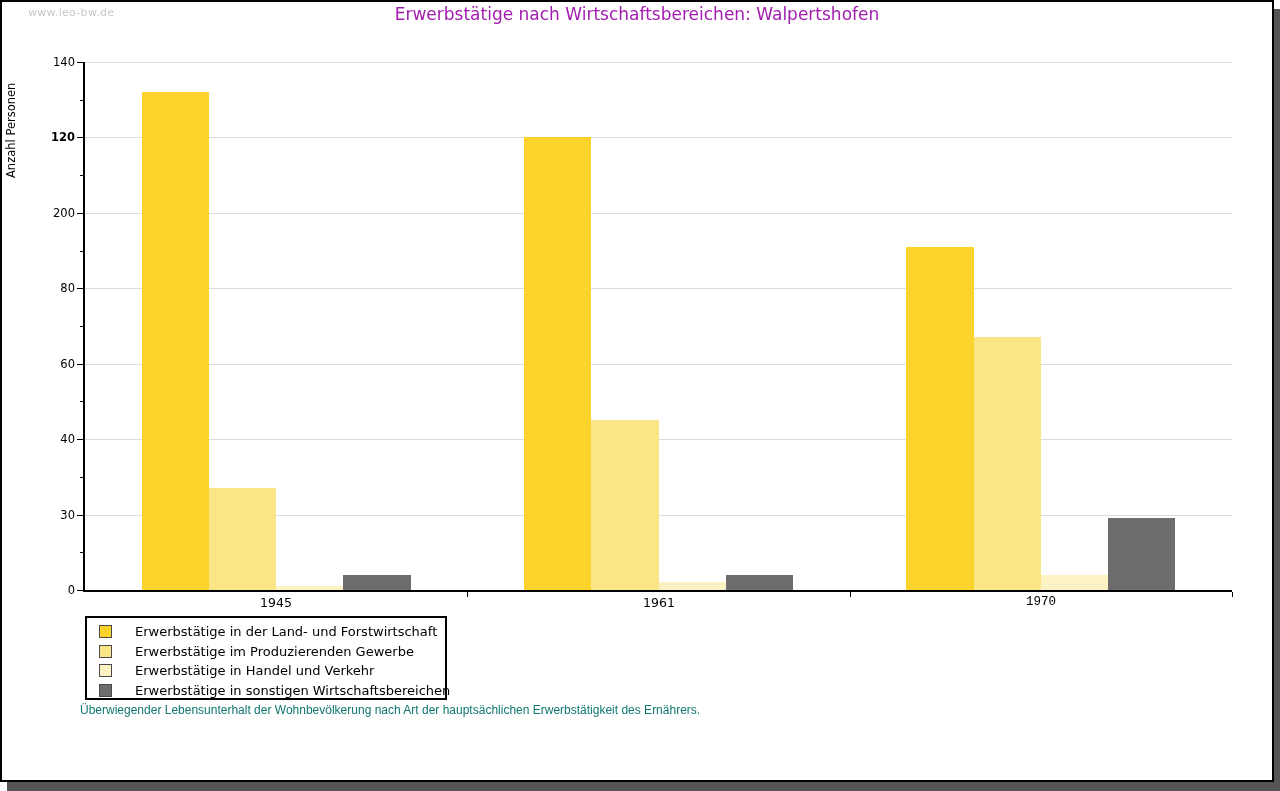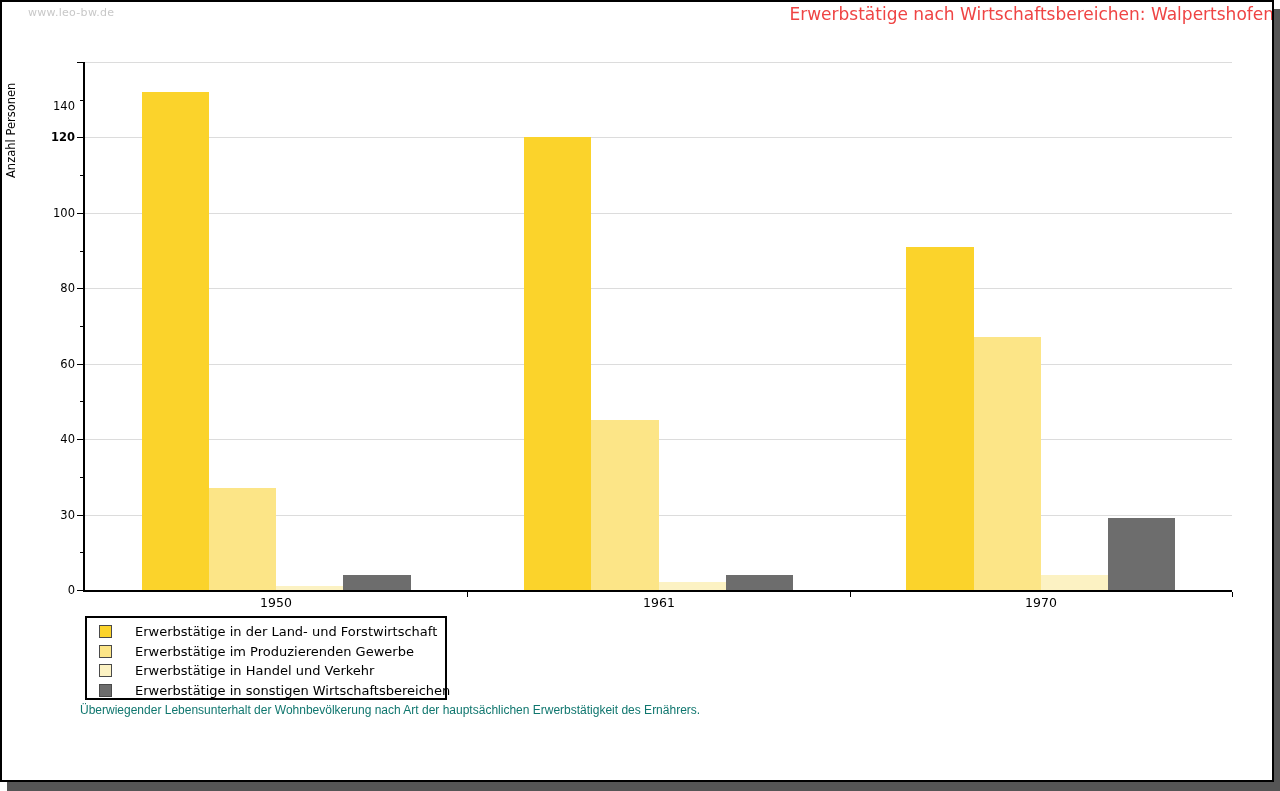--- a/index.html
+++ b/index.html
@@ -11,21 +11,21 @@
     position:absolute;left:0;top:0;width:1274px;height:782px;background:#ffffff;
     box-shadow:7px 9px 0 0 #555555;
   }
   .frame-border{
     position:absolute;left:0;top:0;right:0;bottom:0;border:2px solid #000;pointer-events:none;z-index:50;
   }
   .watermark{
     position:absolute;left:28px;top:6px;font-size:11px;color:#c8c8c8;letter-spacing:.3px;
   }
   .title{
-    position:absolute;left:0;top:4px;width:100%;text-align:right;font-size:17px;color:#ef4444;
+    position:absolute;left:0;top:4px;width:100%;text-align:center;font-size:17px;color:#a21caf;
   }
   .ylabel{
     position:absolute;left:3px;top:58px;height:120px;width:16px;
     writing-mode:vertical-rl;transform:rotate(180deg);
     font-size:11.5px;white-space:nowrap;line-height:16px;
   }
   .plot{
     position:absolute;left:83px;top:62px;width:1149px;height:530px;
     border-left:2px solid #000;border-bottom:2px solid #000;box-sizing:border-box;
   }
@@ -92,38 +92,38 @@
       <div class="y-tick-label" style="left: 35px; top: 583px;">0</div>
       <div class="y-tick" style="left: 77px; width: 7px; top: 515px;"></div>
       <div class="y-tick-label" style="left: 35px; top: 508px;">30</div>
       <div class="y-tick" style="left: 77px; width: 7px; top: 439px;"></div>
       <div class="y-tick-label" style="left: 35px; top: 432px;">40</div>
       <div class="y-tick" style="left: 77px; width: 7px; top: 364px;"></div>
       <div class="y-tick-label" style="left: 35px; top: 357px;">60</div>
       <div class="y-tick" style="left: 77px; width: 7px; top: 288px;"></div>
       <div class="y-tick-label" style="left: 35px; top: 281px;">80</div>
       <div class="y-tick" style="left: 77px; width: 7px; top: 213px;"></div>
-      <div class="y-tick-label" style="left: 35px; top: 206px;">100</div>
+      <div class="y-tick-label" style="left: 35px; top: 206px;">200</div>
       <div class="y-tick" style="left: 77px; width: 7px; top: 137px;"></div>
       <div class="y-tick-label" style="left: 35px; top: 130px; font-weight: bold;">120</div>
       <div class="y-tick" style="left: 77px; width: 7px; top: 62px;"></div>
-      <div class="y-tick-label" style="left: 35px; top: 55px; margin-top: 44px;">140</div>
+      <div class="y-tick-label" style="left: 35px; top: 55px;">140</div>
       <div class="y-tick" style="left: 80px; width: 4px; top: 552px;"></div>
       <div class="y-tick" style="left: 80px; width: 4px; top: 477px;"></div>
       <div class="y-tick" style="left: 80px; width: 4px; top: 401px;"></div>
       <div class="y-tick" style="left: 80px; width: 4px; top: 326px;"></div>
       <div class="y-tick" style="left: 80px; width: 4px; top: 251px;"></div>
       <div class="y-tick" style="left: 80px; width: 4px; top: 175px;"></div>
       <div class="y-tick" style="left: 80px; width: 4px; top: 100px;"></div>
       <div class="x-tick" style="left: 467px;"></div>
       <div class="x-tick" style="left: 850px;"></div>
       <div class="x-tick" style="left: 1232px;"></div>
-      <div class="x-axis-label" style="left: 236px;">1950</div>
+      <div class="x-axis-label" style="left: 236px;">1945</div>
       <div class="x-axis-label" style="left: 619px;">1961</div>
-      <div class="x-axis-label" style="left: 1001px;">1970</div>
+      <div class="x-axis-label" style="left: 1001px; font-family: Liberation Mono, monospace;">1970</div>
     </div>
 
   <div class="legend" id="legend">
       <div class="legend-row">
         <div class="legend-swatch" style="background: rgb(251, 211, 43);"></div>
         <div class="legend-label">Erwerbstätige in der Land- und Forstwirtschaft</div>
       </div>
       <div class="legend-row">
         <div class="legend-swatch" style="background: rgb(252, 229, 135);"></div>
         <div class="legend-label">Erwerbstätige im Produzierenden Gewerbe</div>

